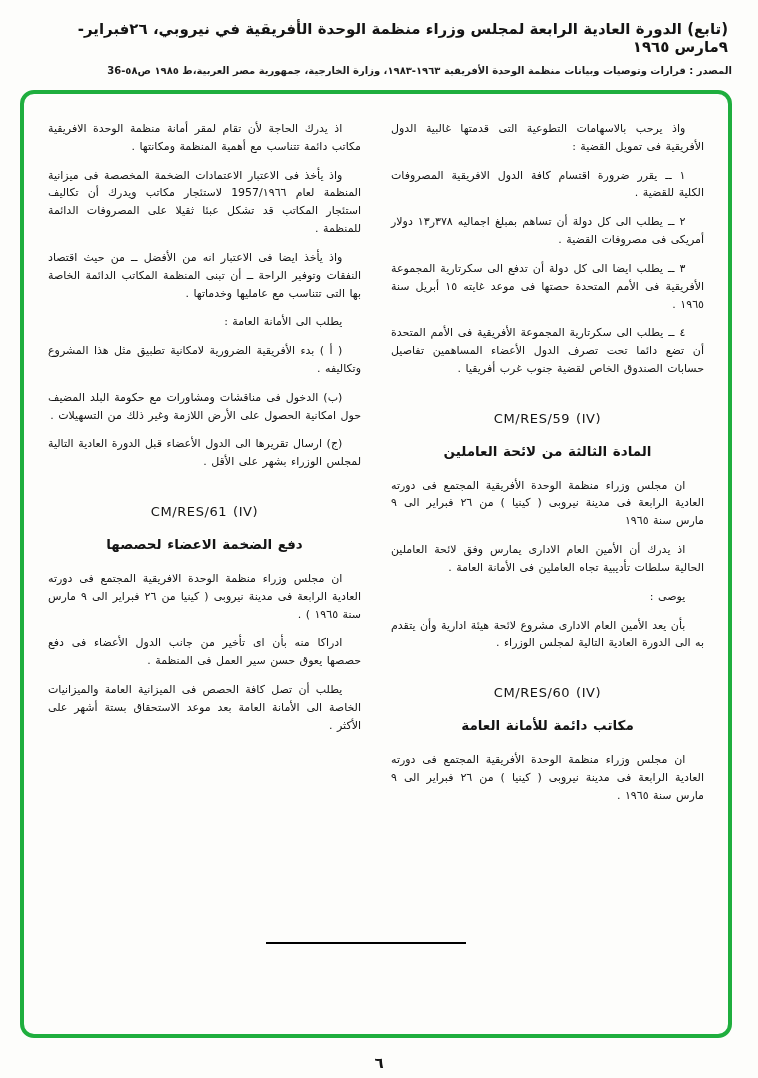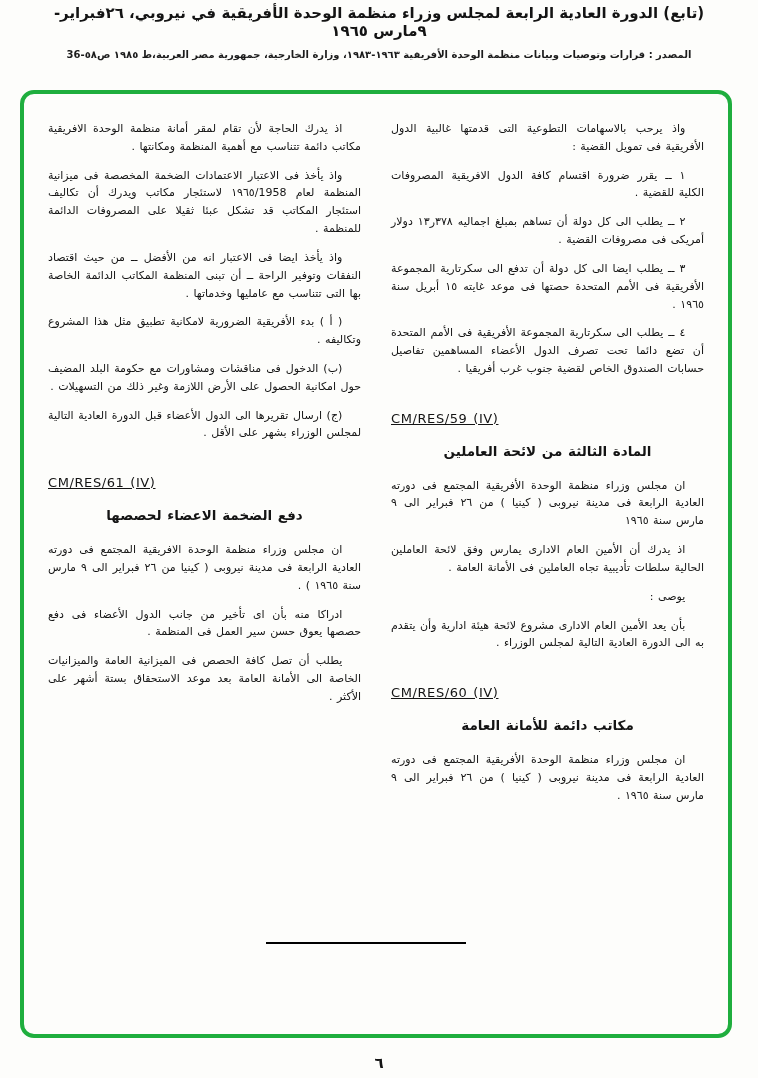--- a/index.html
+++ b/index.html
@@ -5,21 +5,21 @@
   html,body{margin:0;padding:0;background:#ffffff;}
   .page{
     position:relative;
     width:758px;height:1078px;
     background:#fdfdfb;
     font-family:"DejaVu Sans",sans-serif;
     color:#141414;
     overflow:hidden;
   }
   
-  .header{direction:rtl;text-align:center;padding-top:4px;}
+  .header{direction:rtl;padding-top:20px;}
   .doc-title{
     font-size:15px;font-weight:bold;letter-spacing:.2px;
     padding:0 30px;
   }
   .doc-source{
     font-size:10px;font-weight:bold;margin-top:9px;
     padding:0 26px;color:#1c1c1c;
   }
   
   .green-box{
@@ -41,25 +41,24 @@
     line-height:1.62;
     margin:0 0 11px 0;
     word-spacing:1px;
   }
   .blk-p{text-indent:1.7em;}
   .blk-h{
     text-align:center;font-weight:bold;font-size:13.5px;
     text-indent:0;margin:6px 0 14px 0;
   }
   .blk-ref{
-    direction:ltr;text-align:left;text-indent:0;
+    direction:ltr;text-align:center;text-indent:0;
     font-size:13px;letter-spacing:.6px;
     margin:30px 0 12px 0;
     font-family:"DejaVu Sans",sans-serif;
-    text-decoration:underline;
   }
   
   .sep{
     position:absolute;left:242px;top:848px;
     width:200px;height:0;
     border-top:2px solid #000;
   }
   .pagenum{
     position:absolute;bottom:6px;left:0;width:100%;
     text-align:center;font-size:15px;font-weight:bold;
@@ -89,22 +88,23 @@
           <div class="blk blk-p">ان مجلس وزراء منظمة الوحدة الأفريقية المجتمع فى دورته العادية الرابعة فى مدينة نيروبى ( كينيا ) من ٢٦ فبراير الى ٩ مارس سنة ١٩٦٥</div>
           <div class="blk blk-p">اذ يدرك أن الأمين العام الادارى يمارس وفق لائحة العاملين الحالية سلطات تأديبية تجاه العاملين فى الأمانة العامة .</div>
           <div class="blk blk-p">يوصى :</div>
           <div class="blk blk-p">بأن يعد الأمين العام الادارى مشروع لائحة هيئة ادارية وأن يتقدم به الى الدورة العادية التالية لمجلس الوزراء .</div>
           <div class="blk blk-ref">CM/RES/60 (IV)</div>
           <div class="blk blk-h">مكاتب دائمة للأمانة العامة</div>
           <div class="blk blk-p">ان مجلس وزراء منظمة الوحدة الأفريقية المجتمع فى دورته العادية الرابعة فى مدينة نيروبى ( كينيا ) من ٢٦ فبراير الى ٩ مارس سنة ١٩٦٥ .</div>
         </div>
       <div class="col">
           <div class="blk blk-p">اذ يدرك الحاجة لأن تقام لمقر أمانة منظمة الوحدة الافريقية مكاتب دائمة تتناسب مع أهمية المنظمة ومكانتها .</div>
-          <div class="blk blk-p">واذ يأخذ فى الاعتبار الاعتمادات الضخمة المخصصة فى ميزانية المنظمة لعام ١٩٦٥/1958 لاستئجار مكاتب ويدرك أن تكاليف استئجار المكاتب قد تشكل عبئا ثقيلا على المصروفات الدائمة للمنظمة .</div>
+          <div class="blk blk-p">واذ يأخذ فى الاعتبار الاعتمادات الضخمة المخصصة فى ميزانية المنظمة لعام 1957/١٩٦٦ لاستئجار مكاتب ويدرك أن تكاليف استئجار المكاتب قد تشكل عبئا ثقيلا على المصروفات الدائمة للمنظمة .</div>
           <div class="blk blk-p">واذ يأخذ ايضا فى الاعتبار انه من الأفضل ــ من حيث اقتصاد النفقات وتوفير الراحة ــ أن تبنى المنظمة المكاتب الدائمة الخاصة بها التى تتناسب مع عامليها وخدماتها .</div>
+          <div class="blk blk-p">يطلب الى الأمانة العامة :</div>
           <div class="blk blk-p">( أ ) بدء الأفريقية الضرورية لامكانية تطبيق مثل هذا المشروع وتكاليفه .</div>
           <div class="blk blk-p">(ب) الدخول فى مناقشات ومشاورات مع حكومة البلد المضيف حول امكانية الحصول على الأرض اللازمة وغير ذلك من التسهيلات .</div>
           <div class="blk blk-p">(ج) ارسال تقريرها الى الدول الأعضاء قبل الدورة العادية التالية لمجلس الوزراء بشهر على الأقل .</div>
           <div class="blk blk-ref">CM/RES/61 (IV)</div>
           <div class="blk blk-h">دفع الضخمة الاعضاء لحصصها</div>
           <div class="blk blk-p">ان مجلس وزراء منظمة الوحدة الافريقية المجتمع فى دورته العادية الرابعة فى مدينة نيروبى ( كينيا من ٢٦ فبراير الى ٩ مارس سنة ١٩٦٥ ) .</div>
           <div class="blk blk-p">ادراكا منه بأن اى تأخير من جانب الدول الأعضاء فى دفع حصصها يعوق حسن سير العمل فى المنظمة .</div>
           <div class="blk blk-p">يطلب أن تصل كافة الحصص فى الميزانية العامة والميزانيات الخاصة الى الأمانة العامة بعد موعد الاستحقاق بستة أشهر على الأكثر .</div>
         </div>
     </div>

